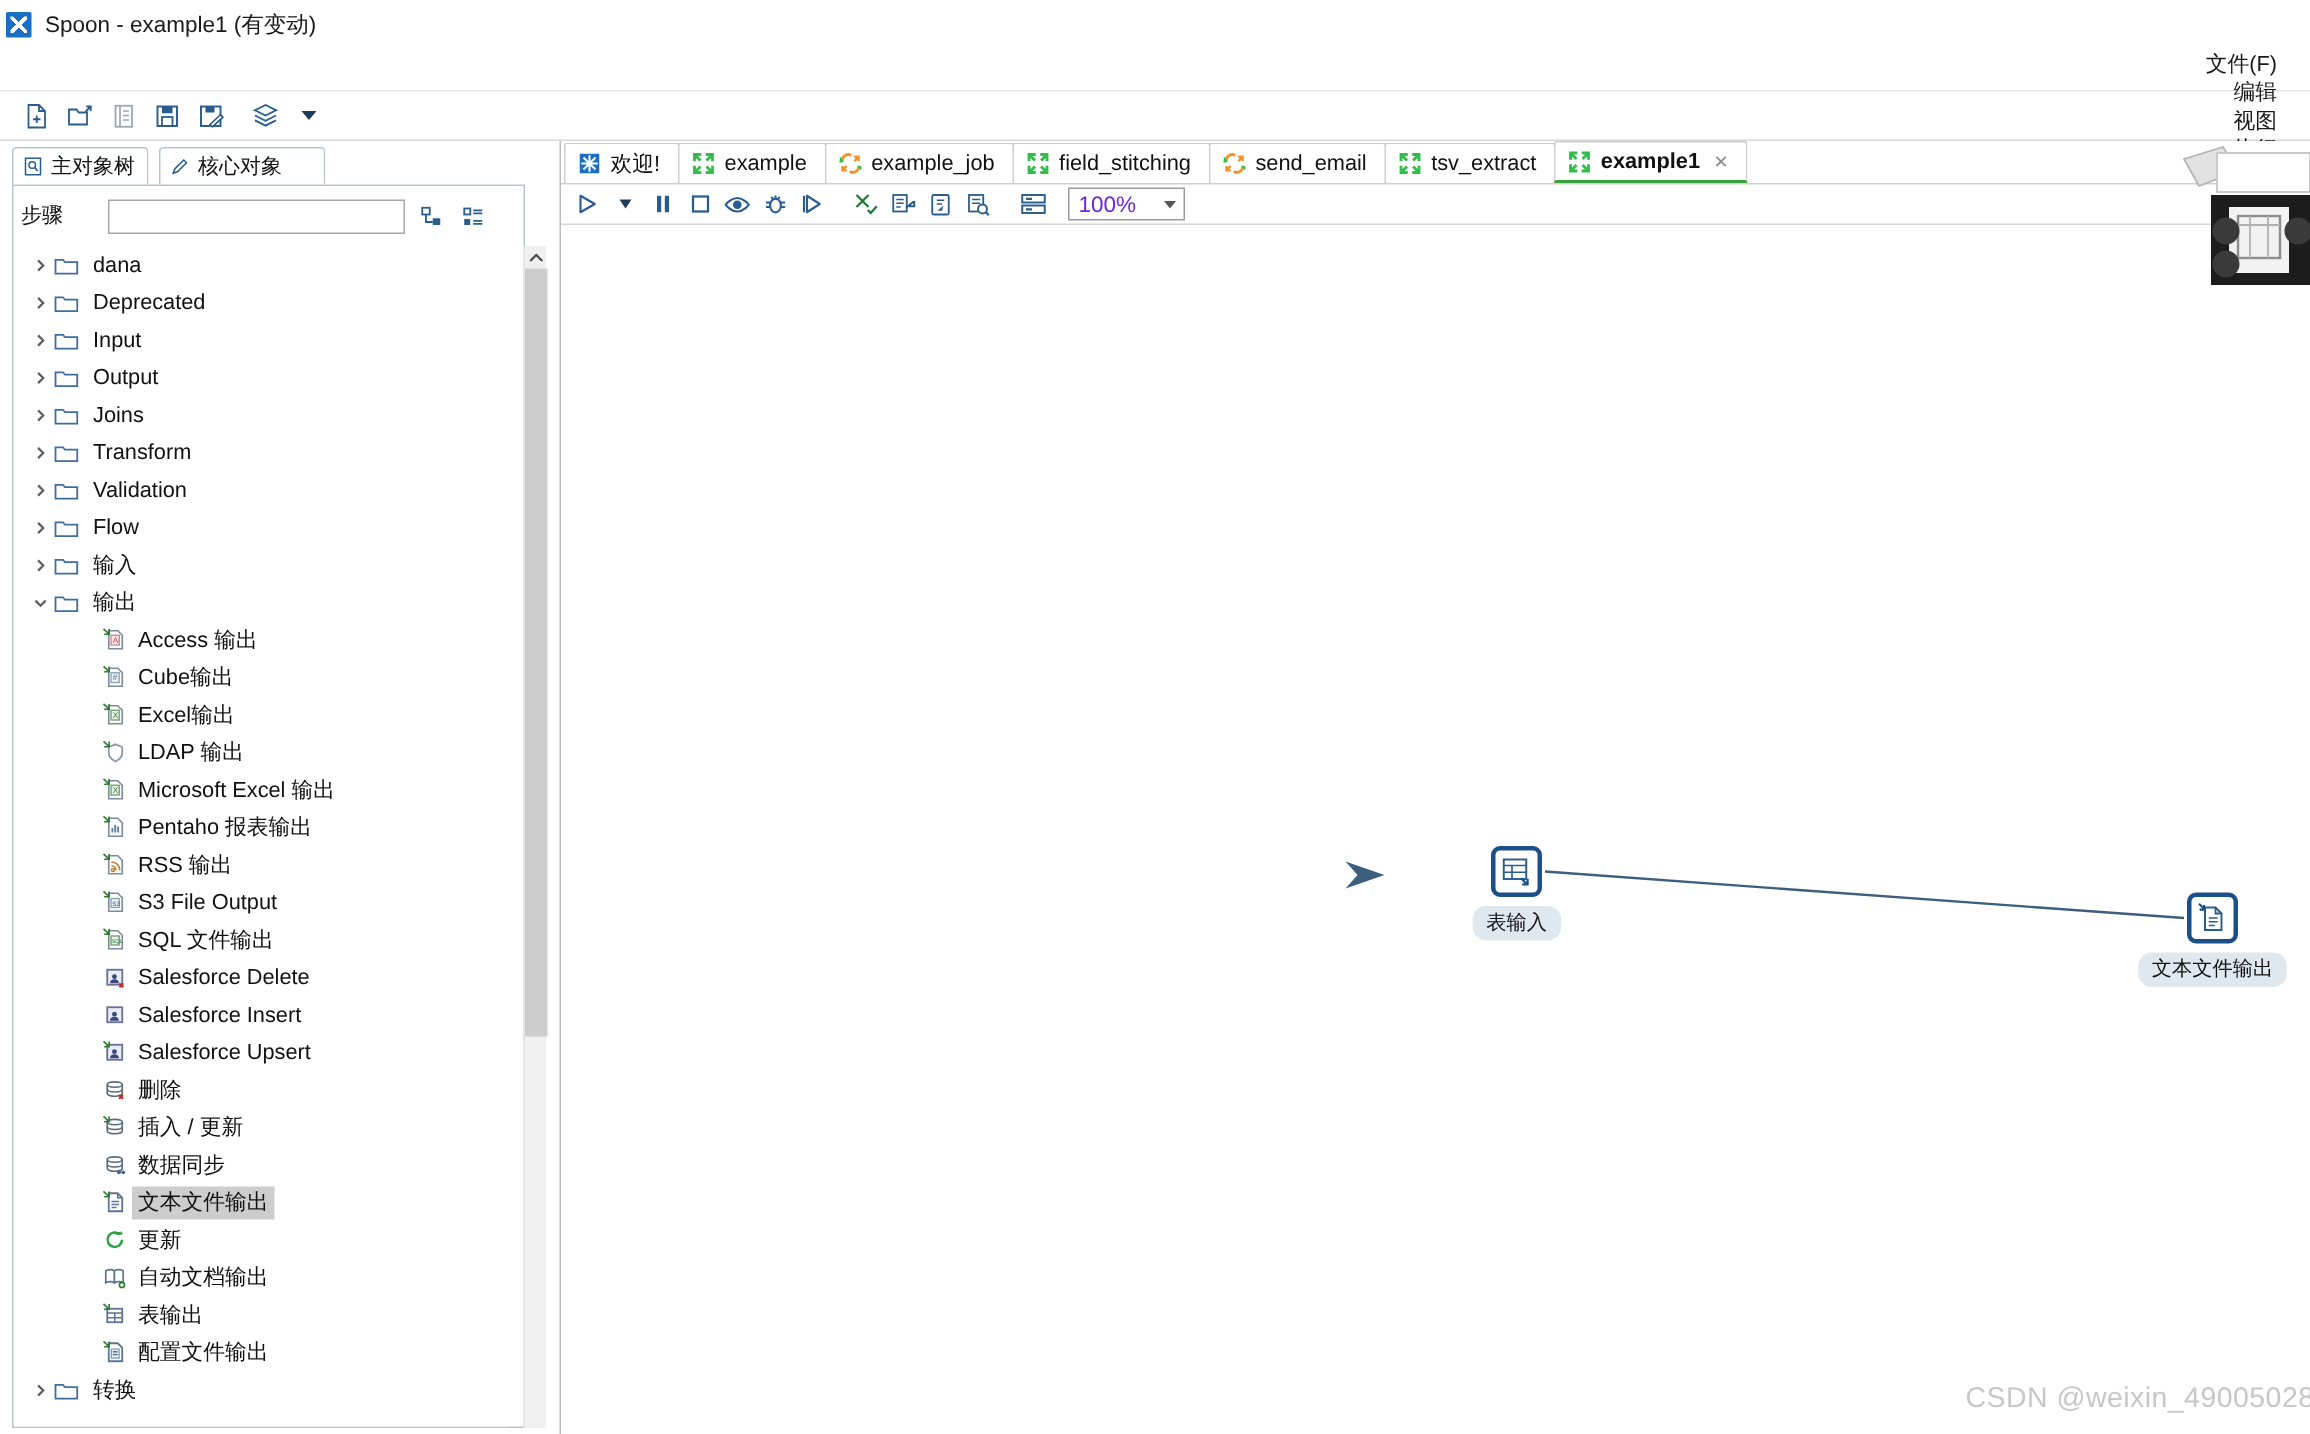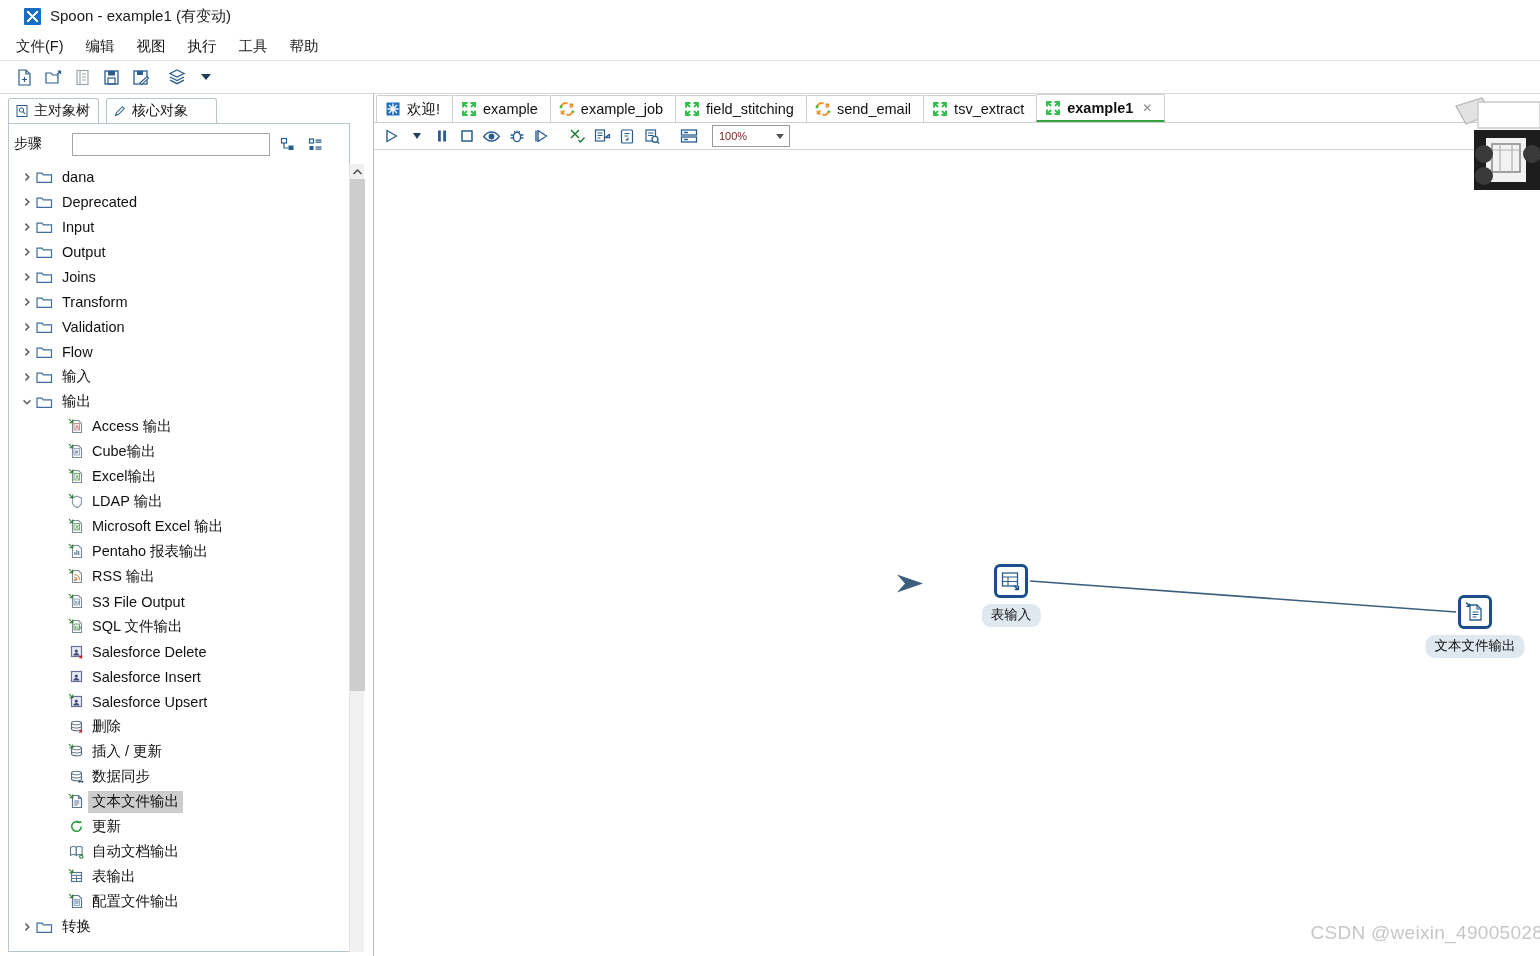--- a/index.html
+++ b/index.html
@@ -10,21 +10,21 @@
     background: #ffffff;
     font-family: "Liberation Sans", "DejaVu Sans", sans-serif;
     -webkit-font-smoothing: antialiased;
   }
 
   
   #titlebar {
     height: 33px;
     display: flex;
     align-items: center;
-    padding-left: 24px;
+    padding-left: 4px;
     background: #ffffff;
     font-size: 15px;
     color: #1a1a1a;
   }
   #titlebar .app-icon {
     width: 17px; height: 17px;
     margin-right: 9px;
     background: #1a6fc4;
     border-radius: 1px;
     position: relative;
@@ -37,24 +37,25 @@
     background:
       linear-gradient(45deg, transparent 42%, #ffffff 42%, #ffffff 58%, transparent 58%),
       linear-gradient(-45deg, transparent 42%, #ffffff 42%, #ffffff 58%, transparent 58%);
   }
   #title-text { white-space: nowrap; }
 
   
   #menubar {
     height: 28px;
     display: flex;
-    align-items: center;
+    align-items: flex-end;
     padding-left: 16px;
     background: #ffffff;
     border-bottom: 1px solid #e2e2e2;
+    flex-direction: column;
   }
   #menubar .menu-item {
     font-size: 14.5px;
     color: #1a1a1a;
     margin-right: 22px;
     cursor: default;
     white-space: nowrap;
   }
 
   
@@ -260,22 +261,22 @@
   }
   #canvastoolbar .ct-gap { width: 11px; }
   #zoomselect {
     margin-left: 10px;
     width: 78px; height: 22px;
     border: 1px solid #9b9b9b;
     background: #fff;
     display: flex; align-items: center;
     justify-content: space-between;
     padding: 0 5px 0 6px;
-    font-size: 11px;
-    color: #7f1d1d;
+    font-size: 15px;
+    color: #6d28d9;
     cursor: default;
   }
   #zoomselect .chev-sm {
     width: 0; height: 0;
     border-left: 4px solid transparent;
     border-right: 4px solid transparent;
     border-top: 5px solid #555;
   }
 
   #canvas {

